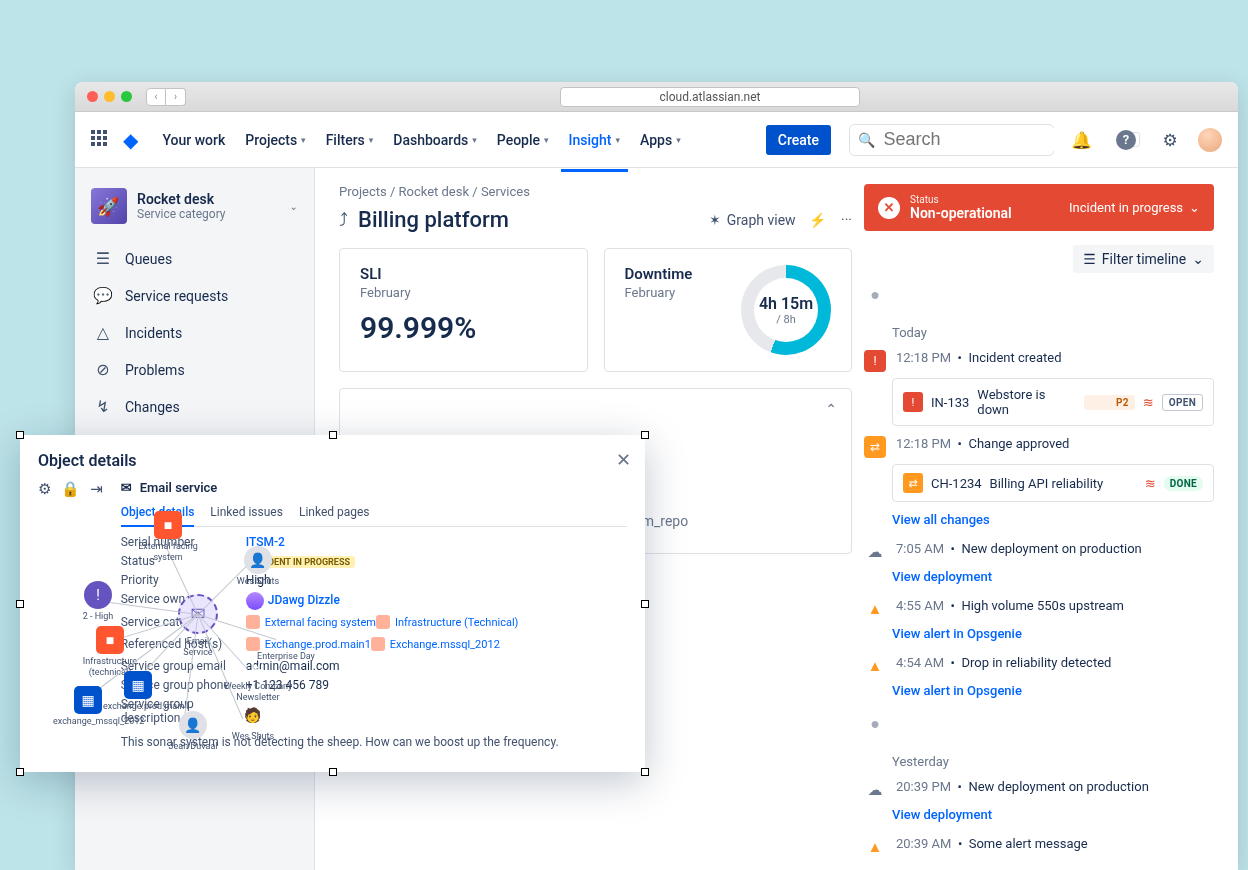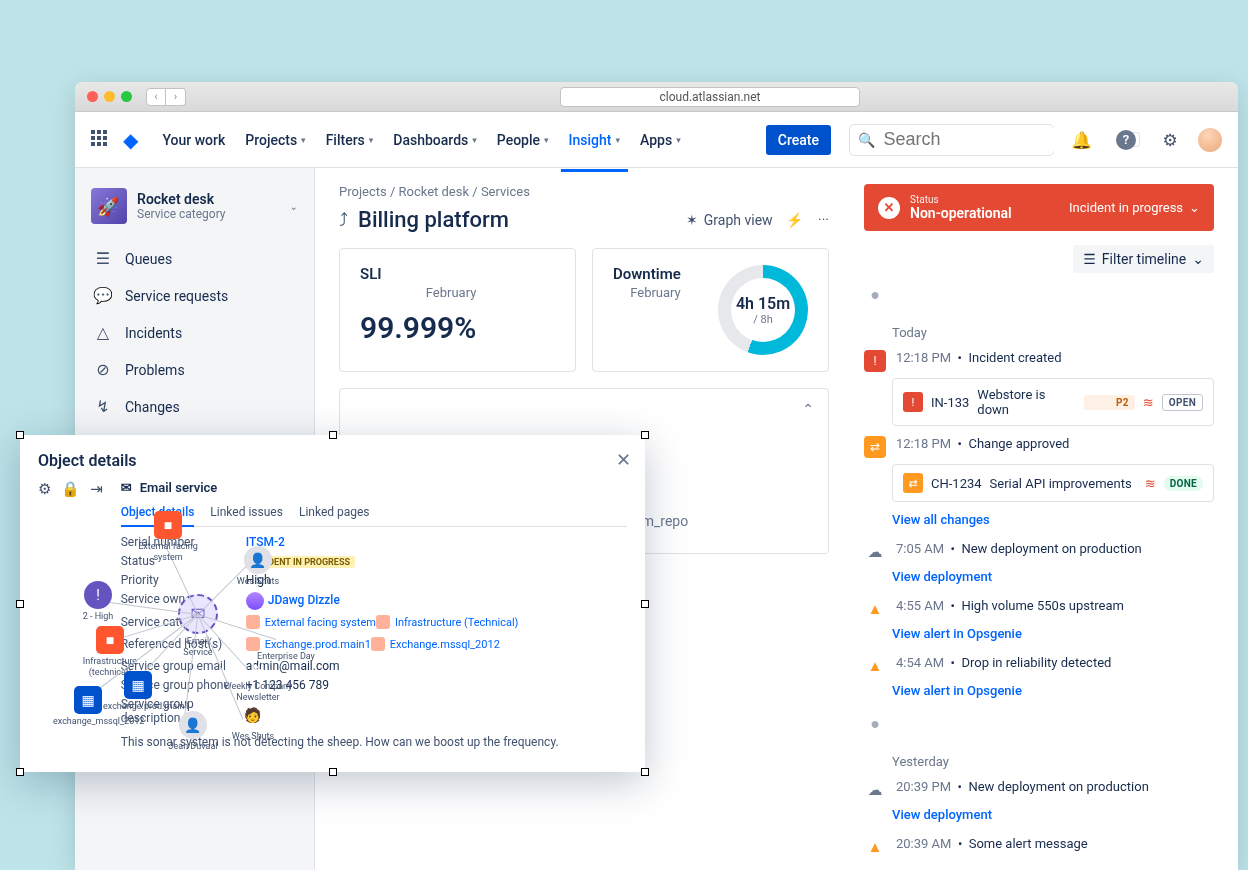--- a/index.html
+++ b/index.html
@@ -89,35 +89,35 @@
   .project-head { display:flex; align-items:center; gap:10px; padding:4px 8px 16px; }
   .project-icon { width:36px; height:36px; border-radius:4px; background: linear-gradient(135deg,#8777d9,#5243aa); display:flex; align-items:center; justify-content:center; color:#fff; font-size:18px; }
   .project-head .meta .title { font-weight:600; font-size:14px; }
   .project-head .meta .sub { font-size:12px; color:var(--text-muted); }
   .project-head .exp { margin-left:auto; color:var(--text-muted); font-size:10px; }
   .side-item { display:flex; align-items:center; gap:12px; padding:9px 10px; color: var(--text-dark); font-size:14px; border-radius:3px; }
   .side-icon { width:20px; text-align:center; color:#42526e; font-size:16px; }
   .side-item.invite { margin-top: 280px; }
 
   
-  .main { flex:1; padding: 16px 24px; display:flex; gap:35px; min-width:0; }
+  .main { flex:1; padding: 16px 24px; display:flex; gap:12px; min-width:0; }
   .col-left { flex:1; min-width:0; }
   .col-right { width:350px; }
 
   .crumbs { color:var(--text-muted); font-size:13px; margin-bottom:8px; }
   .page-head { display:flex; align-items:center; gap:10px; margin-bottom:16px; }
   .share-icon { font-size:18px; color:#42526e; }
   .page-title { font-size:22px; font-weight:500; }
   .page-actions { margin-left:auto; display:flex; align-items:center; gap:14px; color:#42526e; }
   .pa { display:flex; align-items:center; gap:6px; font-size:14px; }
 
   .cards { display:flex; gap:16px; margin-bottom:16px; }
   .card { flex:1; border:1px solid var(--border); border-radius:4px; padding:16px 20px; display:flex; }
   .card .txt .label { font-weight:600; font-size:15px; }
-  .card .txt .sub { color:var(--text-muted); font-size:13px; margin-top:2px;text-align:right; }
+  .card .txt .sub { color:var(--text-muted); font-size:13px; margin-top:2px; }
   .big { font-size:30px; font-weight:600; margin-top:10px; }
   .donut-wrap { margin-left:auto; position:relative; width:90px; height:90px; }
   .donut { width:90px; height:90px; border-radius:50%; background: conic-gradient(#00b8d9 0 200deg, #e6e8ec 200deg 360deg); display:flex; align-items:center; justify-content:center; }
   .donut::before { content:""; width:64px; height:64px; border-radius:50%; background:#fff; position:absolute; }
   .donut-text { position:relative; text-align:center; }
   .donut-text .v { font-weight:600; font-size:16px; }
   .donut-text .s { font-size:11px; color:var(--text-muted); }
 
   .details-card { border:1px solid var(--border); border-radius:4px; padding:14px 18px; position:relative; }
   .details-desc { font-size:14px; color: var(--text-dark); padding: 68px 0 16px; }
@@ -402,21 +402,21 @@
               <span class="prio-icon">≋</span>
               <span class="lozenge loz-open">OPEN</span>
             </div>
             <div class="tl-row">
               <span class="tl-icon ic-change">⇄</span>
       <span class="tl-text"><span class="time">12:18 PM</span> &nbsp;•&nbsp; Change approved</span>
             </div>
             <div class="tl-card">
               <span class="badge-sq bg-orange">⇄</span>
         <span>CH-1234</span>
-        <span style="flex:1">Serial API improvements</span>
+        <span style="flex:1">Billing API reliability</span>
         <span class="prio-icon">≋</span>
               <span class="lozenge loz-done">DONE</span>
             </div>
             <div class="tl-link-row"><a class="link-blue">View all changes</a></div>
             <div class="tl-row">
               <span class="tl-icon ic-cloud">☁</span>
       <span class="tl-text"><span class="time">7:05 AM</span> &nbsp;•&nbsp; New deployment on production</span>
             </div>
             <div class="tl-link-row"><a class="link-blue">View deployment</a></div>
             <div class="tl-row">

